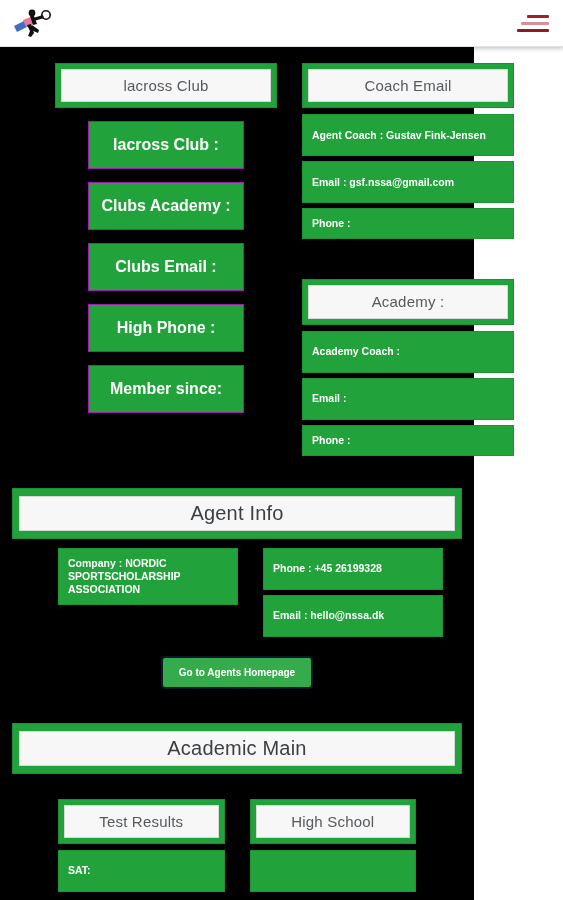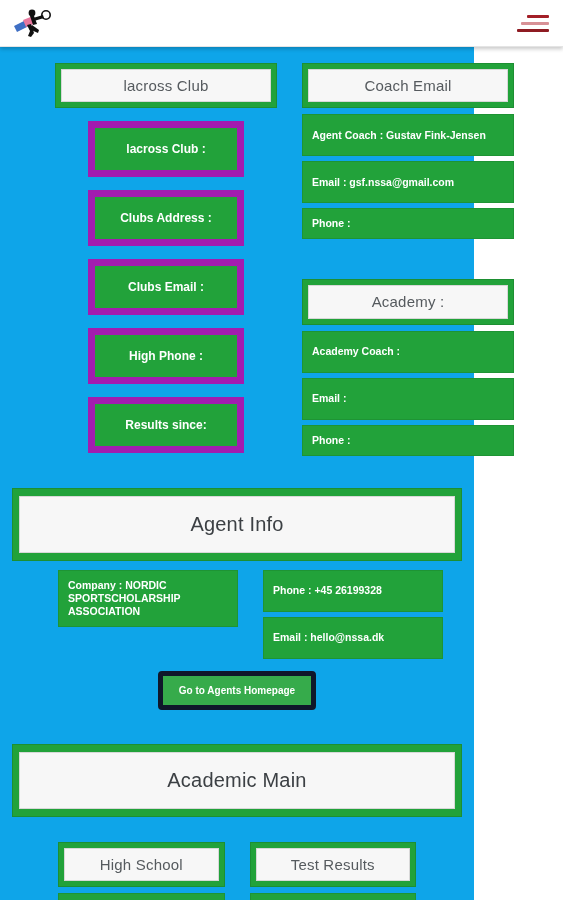--- a/index.html
+++ b/index.html
@@ -42,41 +42,41 @@
   }
   .hamburger span { display: block; height: 3px; border-radius: 1px; }
   .hb1 { width: 22px; background: #a31f27; }
   .hb2 { width: 28px; background: #d89196; }
   .hb3 { width: 32px; background: #8e1b22; }
 
   .page {
     position: relative;
     width: 474px;
     height: 853px;
-    background: #0ea5e9;
+    background: #000000;
     padding-top: 16px;
   }
 
   
   .green-panel {
     background: #22a23a;
     border: 1px solid #1d8f32;
     padding: 5px;
   }
   .head-plate {
     background: #f7f7f7;
     border: 1px solid #d8d8d8;
     color: #555a5e;
     text-align: center;
     font-size: 15px;
     letter-spacing: .2px;
     padding: 7px 4px;
     line-height: 1.15;
   }
-  .head-plate.big { font-size: 20px; padding: 16px 4px; color: #3c4044; }
+  .head-plate.big { font-size: 20px; padding: 5px 4px; color: #3c4044; }
 
   .row-box {
     background: #22a23a;
     border: 1px solid #1e9434;
     color: #ffffff;
     font-size: 10.5px;
     font-weight: bold;
     padding: 8px 9px;
     line-height: 1.25;
   }
@@ -88,23 +88,23 @@
     display: flex;
     padding: 0 58px 0 55px;
     gap: 25px;
     align-items: flex-start;
   }
   .col-left  { width: 222px; flex: 0 0 222px; }
   .col-right { width: 212px; flex: 0 0 212px; }
 
   .club-btn {
     background: #22a23a;
-    border: 7px solid #a21caf;
+    border: 1px solid #a21caf;
     color: #fff;
-    font-size: 12px;
+    font-size: 16px;
     font-weight: bold;
     text-align: center;
     width: 156px;
     margin: 0 auto;
     padding: 14px 4px;
     display: block;
   }
   .gap-13 { height: 13px; }
   .gap-6  { height: 6px; }
   .gap-5  { height: 5px; }
@@ -120,23 +120,23 @@
   .agent-grid {
     display: flex;
     padding: 0 31px 0 58px;
     gap: 25px;
     margin-top: 9px;
   }
   .agent-grid .col { flex: 1 1 0; }
 
   .homepage-btn {
     display: block;
-    margin: 12px auto 0;
+    margin: 19px auto 0;
     background: #36ab4b;
-    border: 5px solid #0f172a;
+    border: 2px solid #0f172a;
     border-radius: 4px;
     color: #ffffff;
     font-size: 10px;
     font-weight: bold;
     padding: 9px 16px;
     cursor: pointer;
     font-family: "Liberation Sans", sans-serif;
   }
 
   .sec-acad {
@@ -173,27 +173,27 @@
 
   <div class="sec-top">
 
     <div class="col-left">
       <div class="green-panel">
         <div class="head-plate">lacross Club</div>
       </div>
       <div class="gap-13"></div>
       <div class="club-btn">lacross Club :</div>
       <div class="gap-13"></div>
-      <div class="club-btn">Clubs Address :</div>
+      <div class="club-btn">Clubs Academy :</div>
       <div class="gap-13"></div>
       <div class="club-btn">Clubs Email :</div>
       <div class="gap-13"></div>
       <div class="club-btn">High Phone :</div>
       <div class="gap-13"></div>
-      <div class="club-btn">Results since:</div>
+      <div class="club-btn">Member since:</div>
     </div>
 
     <div class="col-right">
       <div class="green-panel">
         <div class="head-plate">Coach Email</div>
       </div>
       <div class="gap-6"></div>
       <div class="row-box tall">Agent Coach : Gustav Fink-Jensen</div>
       <div class="gap-5"></div>
       <div class="row-box tall">Email : gsf.nssa@gmail.com</div>
@@ -235,30 +235,30 @@
 
   <div style="height:34px"></div>
   <div class="banner">
     <div class="head-plate big">Academic Main</div>
   </div>
 
   <div class="sec-acad">
 
     <div class="col">
       <div class="green-panel">
+        <div class="head-plate">Test Results</div>
+      </div>
+      <div class="gap-6"></div>
+      <div class="row-box tall">SAT:</div>
+
+    </div>
+
+    <div class="col">
+      <div class="green-panel">
         <div class="head-plate">High School</div>
       </div>
       <div class="gap-6"></div>
       <div class="row-box tall blank"></div>
 
     </div>
-
-    <div class="col">
-      <div class="green-panel">
-        <div class="head-plate">Test Results</div>
-      </div>
-      <div class="gap-6"></div>
-      <div class="row-box tall">SAT:</div>
-
-    </div>
   </div>
 
 </div>
 
 </body></html>

